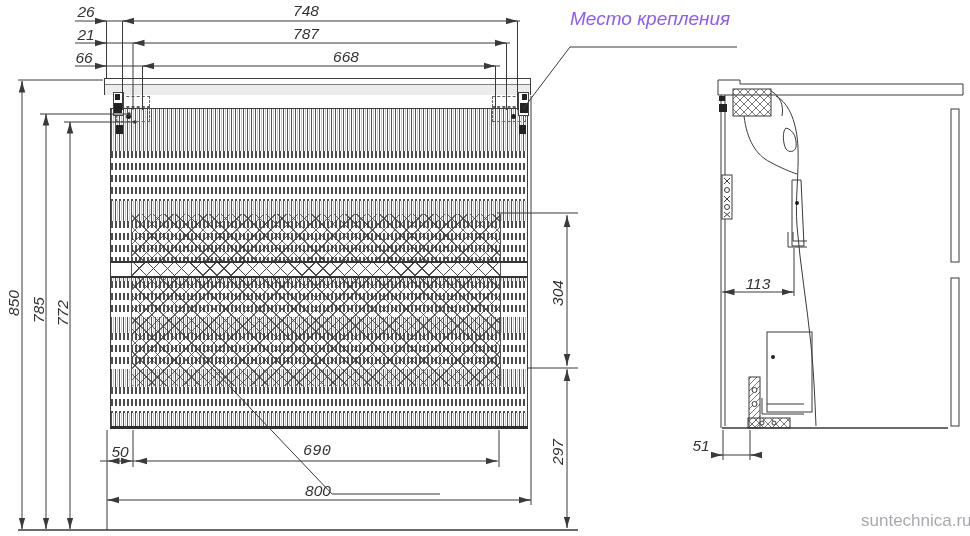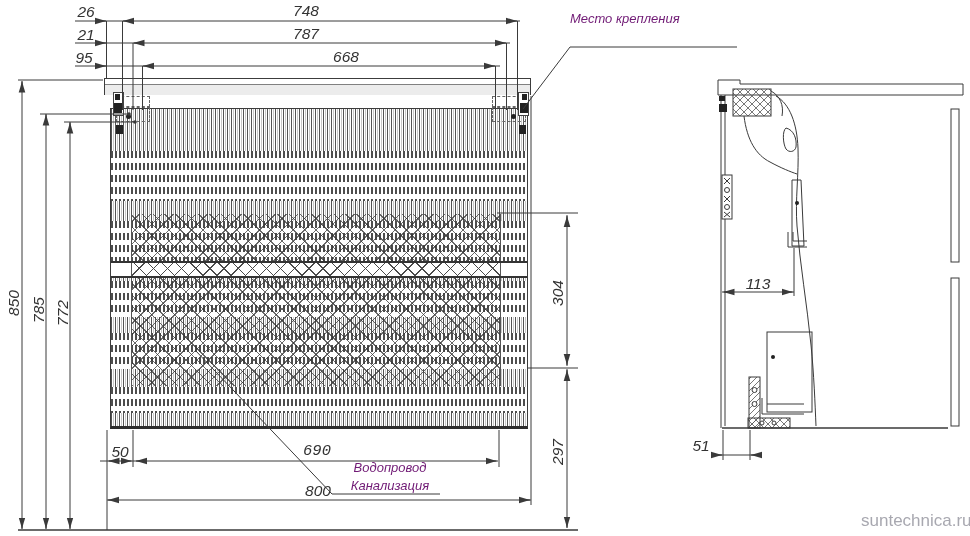--- a/index.html
+++ b/index.html
@@ -3,21 +3,21 @@
 <meta charset="utf-8">
 <style>
   html,body{margin:0;padding:0;background:#fff;}
   #stage{position:relative;width:970px;height:536px;background:#fff;overflow:hidden;
          font-family:"Liberation Sans",sans-serif;color:#3a3a3a;}
   .abs{position:absolute;}
   
   .dim{position:absolute;font-style:italic;font-size:15.5px;color:#333;white-space:nowrap;
        transform:translate(-50%,-50%);line-height:1;}
   .dim.rot{transform:translate(-50%,-50%) rotate(-90deg);}
-  .callout{position:absolute;font-style:italic;font-size:13px;color:#701a75;line-height:18px;white-space:nowrap;}
+  .callout{position:absolute;font-style:italic;font-size:19px;color:#8b5cf6;line-height:18px;white-space:nowrap;}
   .watermark{position:absolute;font-size:17px;color:#a8a8b0;font-style:normal;}
   
   .countertop{position:absolute;left:104px;top:78px;width:427px;height:17px;
       border:1px solid #3c3c3c;box-sizing:border-box;background:#fff;}
   .countertop .edge{position:absolute;left:0;top:5px;width:100%;height:10px;
       background:#ececec;border-top:1px solid #808080;}
   .panel{position:absolute;left:110px;top:108px;width:418px;height:321px;
       border:1px solid #3c3c3c;border-bottom:3px solid #2c2c2c;box-sizing:border-box;
       background-image:
         repeating-linear-gradient(90deg,rgba(70,70,70,.9) 0 1px,transparent 1px 4px),
@@ -201,21 +201,21 @@
       <path d="M712,455 H760 M723,430 V460 M750,430 V460"></path>
       <path d="M713,455 H722" marker-end="url(#ar)"></path>
         <path d="M760,455 H751" marker-end="url(#ar)"></path>
     </g>
   </svg>
 
   <div class="texts abs" style="left:0;top:0;width:970px;height:536px;">
 
     <span class="dim" style="left:86px;top:12px;">26</span>
     <span class="dim" style="left:86px;top:35px;">21</span>
-    <span class="dim" style="left:84px;top:58px;">95</span>
+    <span class="dim" style="left:84px;top:58px;">66</span>
     <span class="dim" style="left:306px;top:11px;">748</span>
     <span class="dim" style="left:306px;top:34px;">787</span>
     <span class="dim" style="left:306px;top:57px;margin-left:40px;">668</span>
 
     <span class="dim rot" style="left:14px;top:303px;">850</span>
     <span class="dim rot" style="left:39px;top:310px;">785</span>
     <span class="dim rot" style="left:63px;top:313px;">772</span>
 
     <span class="dim rot" style="left:558px;top:293px;">304</span>
     <span class="dim rot" style="left:558px;top:452px;">297</span>
@@ -224,21 +224,17 @@
     <span class="dim" style="left:317px;top:452px;font-family:Liberation Mono, monospace;">690</span>
     <span class="dim" style="left:318px;top:491px;">800</span>
 
     <span class="dim" style="left:758px;top:284px;">113</span>
     <span class="dim" style="left:701px;top:446px;">51</span>
 
     <div class="callout" style="left:570px;top:10px;">
       <div>Место крепления</div>
     </div>
 
-    <div class="callout" style="left:336px;top:459px;width:108px;text-align:center;">
-      <div>Водопровод</div>
-      <div>Канализация</div>
-    </div>
 
     <span class="watermark" style="left:861px;top:511px;">suntechnica.ru</span>
   </div>
 
 </div>
 
 </body></html>

